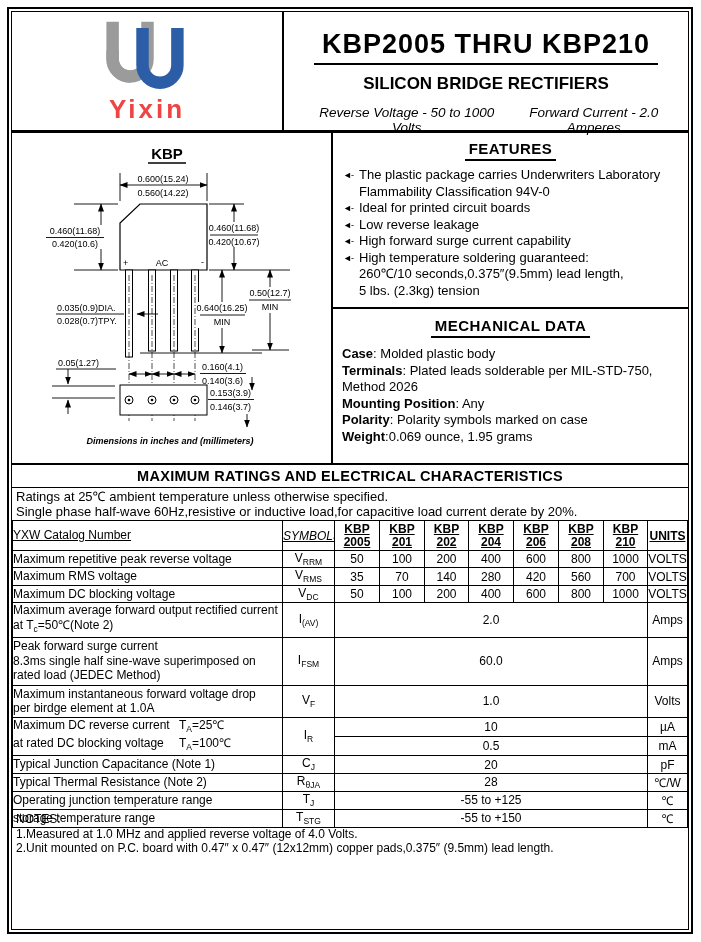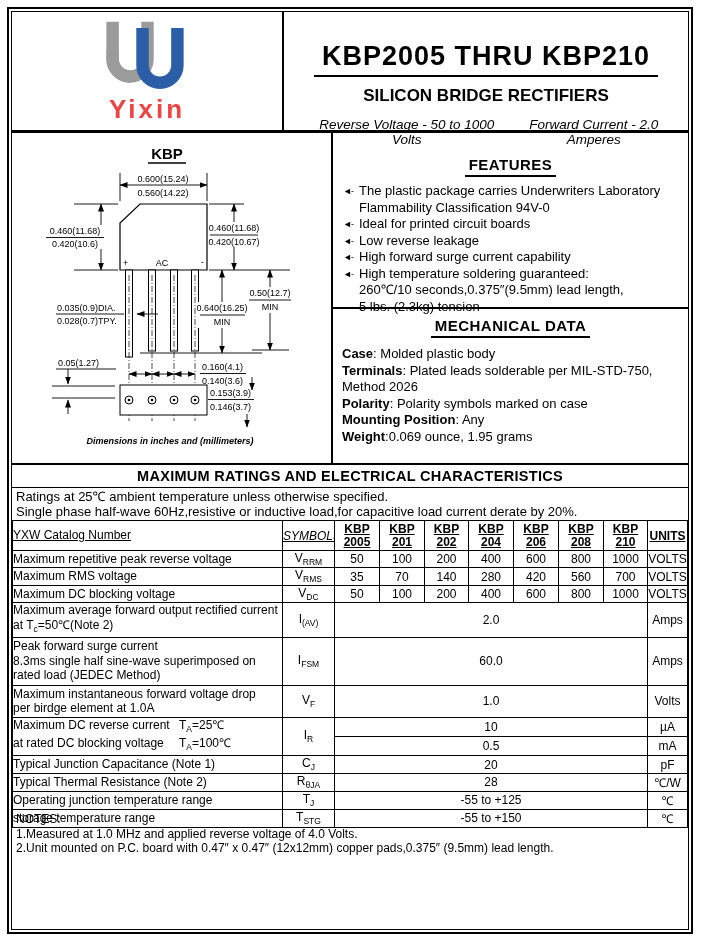--- a/index.html
+++ b/index.html
@@ -10,32 +10,32 @@
   }
   .frame{position:absolute;left:7px;top:7px;width:686px;height:927px;
     border:2px solid #000;box-sizing:border-box;padding:2px;}
   .inner{width:100%;height:100%;border:1px solid #000;box-sizing:border-box;position:relative;overflow:hidden;}
 
   
   .header{position:absolute;top:0;left:0;right:0;height:118px;border-bottom:3px solid #000;}
   .logo-area{position:absolute;left:0;top:0;width:270px;height:118px;border-right:2px solid #000;text-align:center;}
   .logo-u{margin-top:6px;}
   .logo-name{font-size:26px;font-weight:bold;color:#ef4444;letter-spacing:3px;margin-top:-4px;}
-  .title-area{position:absolute;left:272px;right:0;top:17px;height:118px;text-align:center;}
+  .title-area{position:absolute;left:272px;right:0;top:5px;height:118px;text-align:center;}
   .main-title{display:inline-block;font-size:27px;font-weight:bold;letter-spacing:1px;
     margin-top:12px;border-bottom:2px solid #000;padding:0 8px 3px 8px;}
   .subtitle{font-size:17px;font-weight:bold;margin-top:9px;}
   .ratings-line{font-size:13.5px;font-style:italic;margin-top:11px;display:flex;
     justify-content:space-between;padding:0 6px 0 24px;}
 
   
   .panels{position:absolute;top:121px;left:0;right:0;height:330px;}
   .drawing-panel{position:absolute;left:0;top:0;width:319px;height:330px;border-right:2px solid #000;}
   .right-panel{position:absolute;left:321px;right:0;top:0;height:330px;}
-  .features-block{height:176px;border-bottom:2px solid #000;box-sizing:border-box;padding-top:23px;}
+  .features-block{height:176px;border-bottom:2px solid #000;box-sizing:border-box;padding-top:7px;}
   .mech-block{padding-top:8px;}
   .sec-title-wrap{text-align:center;}
   .sec-title{display:inline-block;font-size:15px;font-weight:bold;border-bottom:2px solid #000;padding:0 4px 2px 4px;letter-spacing:0.5px;}
   .feat-list{margin-top:6px;font-size:13px;line-height:16.5px;padding-left:10px;}
   .feat-item{display:flex;}
   .bullet{font-size:9px;line-height:16.5px;width:16px;flex:none;letter-spacing:-1px;}
   .feat-cont{padding-left:16px;}
   .mech-lines{margin-top:8px;font-size:13px;line-height:16.5px;padding-left:9px;}
   .mech-lines b{font-weight:bold;}
 
@@ -232,22 +232,22 @@
           <div class="feat-cont">5 lbs. (2.3kg) tension</div>
         </div>
       </div>
 
       <div class="mech-block">
         <div class="sec-title-wrap"><span class="sec-title">MECHANICAL DATA</span></div>
         <div class="mech-lines">
           <div><b>Case</b><span>: Molded plastic body</span></div>
           <div><b>Terminals</b><span>: Plated leads solderable per MIL-STD-750,</span></div>
           <div><b></b><span> Method 2026</span></div>
+          <div><b>Mounting Position</b><span>: Any</span></div>
           <div><b>Polarity</b><span>: Polarity symbols marked on case</span></div>
-          <div><b>Mounting Position</b><span>: Any</span></div>
           <div><b>Weight</b><span>:0.069 ounce, 1.95 grams</span></div>
         </div>
       </div>
     </div>
   </div>
 
   <div class="section-bar">MAXIMUM RATINGS AND ELECTRICAL CHARACTERISTICS</div>
 
   <div class="conditions">
     <div>Ratings at 25℃ ambient temperature unless otherwise specified.</div>

